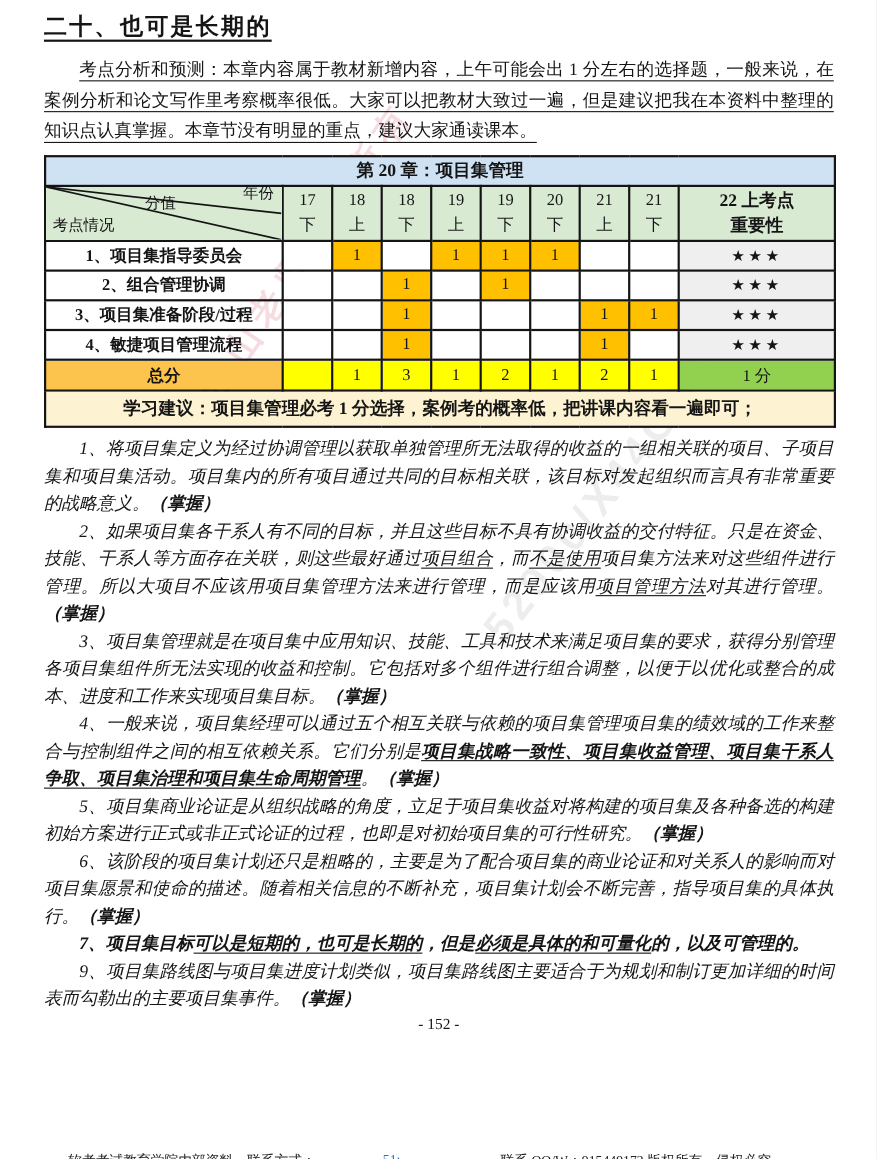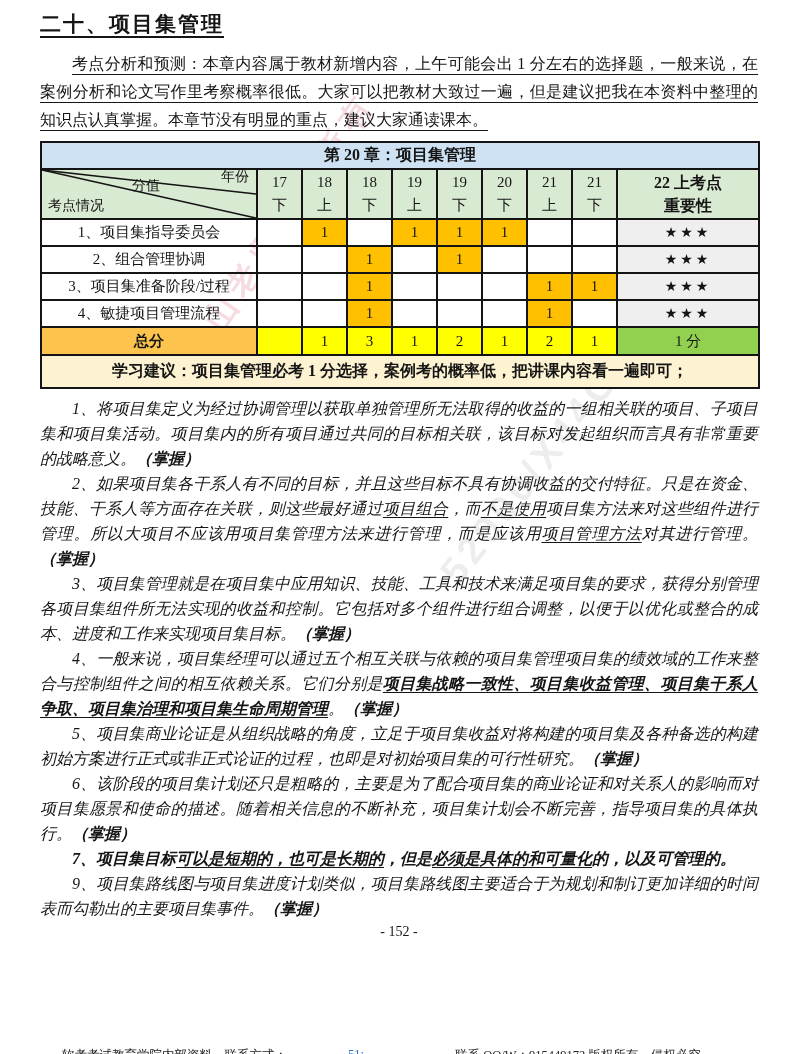--- a/index.html
+++ b/index.html
@@ -18,21 +18,21 @@
   tr.t-title th{background:#cfe2f3;font-size:16px;font-weight:bold;height:25px;}
   tr.t-head th{background:#d9ead3;font-weight:normal;}
   th.corner{position:relative;height:48px;}
   th.corner .lbl{position:absolute;font-size:14px;line-height:1;}
   th.corner .lbl-val{left:42%;top:9px;}
   th.corner .lbl-year{right:7px;top:0;}
   th.corner .lbl-topic{left:6px;bottom:5px;}
   th.corner svg{position:absolute;left:0;top:0;width:100%;height:100%;}
   th.yr div{font-size:15px;line-height:23px;}
   th.imp div{font-size:16px;font-weight:bold;line-height:23px;}
-  td.label{font-size:15px;font-weight:normal;height:25px;}
+  td.label{font-size:15px;font-weight:bold;height:25px;}
   td.score{font-size:15px;background:#ffffff;}
   td.score.hit{background:#ffc000;}
   td.imp-cell{background:#efefef;font-size:14px;letter-spacing:3px;}
   tr.total td{height:26px;}
   td.total-label{background:#fcc44d;font-size:15px;font-weight:bold;}
   td.total-score{background:#ffff00;font-size:15px;}
   td.total-imp{background:#92d050;font-size:15px;}
   tr.advice td{background:#fdf3d2;font-size:16px;font-weight:bold;height:31px;}
 
   .paras{margin:0;font-style:italic;}
@@ -59,21 +59,21 @@
 </head>
 <body>
 
 <div class="page">
 
   <div class="wm wm-pink">江山老师版权所有</div>
   <div class="wm wm-gray">52900/X44GAE448</div>
 
   <div class="content">
 
-    <div class="doc-title">二十、项目集管理</div>
+    <div class="doc-title">二十、也可是长期的</div>
 
     <div class="intro">考点分析和预测：本章内容属于教材新增内容，上午可能会出 1 分左右的选择题，一般来说，在案例分析和论文写作里考察概率很低。大家可以把教材大致过一遍，但是建议把我在本资料中整理的知识点认真掌握。本章节没有明显的重点，建议大家通读课本。</div>
 
     <table class="exam">
       <colgroup>
         <col style="width:216px">
         <col style="width:45px">
           <col style="width:45px">
           <col style="width:45px">
           <col style="width:45px">

